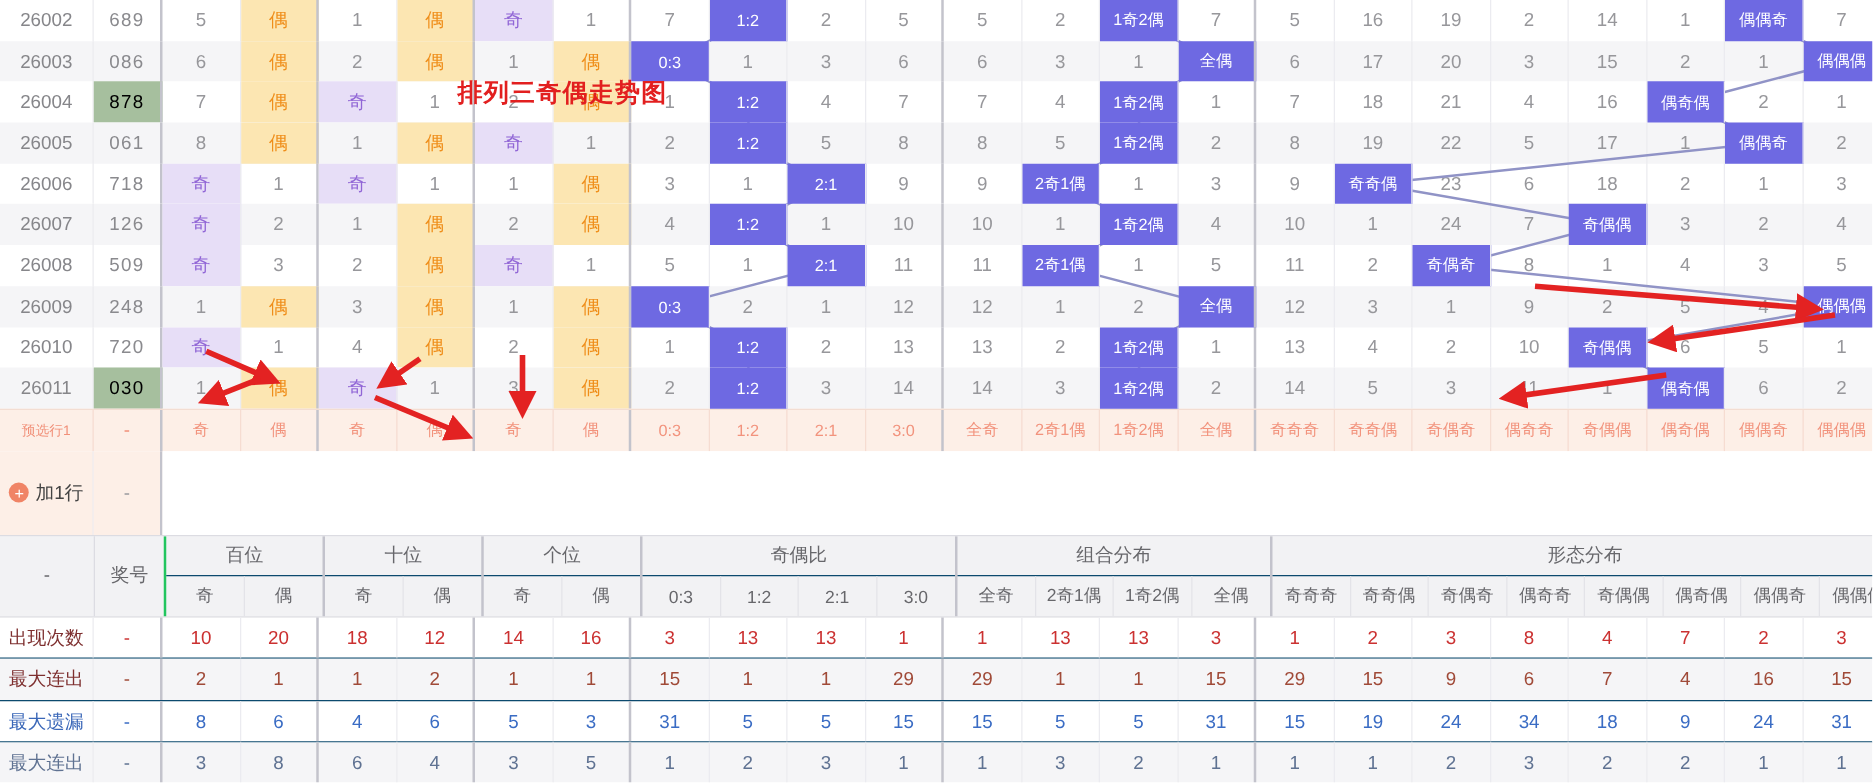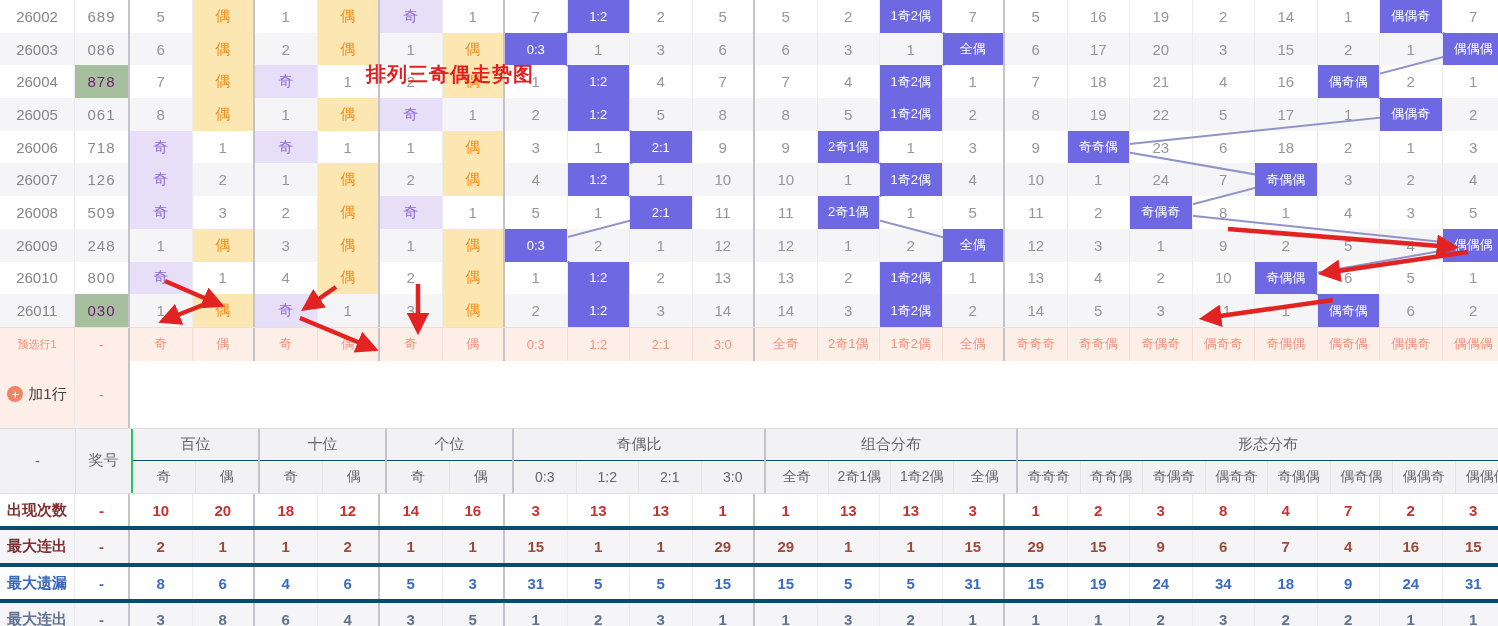--- a/index.html
+++ b/index.html
@@ -10,21 +10,21 @@
         border-right:1px solid #ebebf0;overflow:hidden;white-space:nowrap;}
   .cell.thick{border-right:2px solid #c3c3cc;}
   .c1{width:75px;flex:none;}
   .c2{width:55px;flex:none;border-right:2px solid #c3c3cc;}
   .cw{width:62.5px;flex:none;}
   
   .trow{height:32.7px;}
   .trow.stripe{background:#f5f5f7;}
   .period{color:#86868a;font-size:15px;text-align:center;}
   .prize{color:#8a8a8e;font-size:15px;letter-spacing:1px;}
-  .prize.green{background:#a6bf9e;color:#701a75;}
+  .prize.green{background:#a6bf9e;color:#000000;}
   .t-m{color:#97979b;font-size:15px;}
   .t-o{background:#e7def7;color:#9166d6;font-size:15px;}
   .t-e{background:#fce6b2;color:#ef8e1a;font-size:15px;}
   .t-h{background:#6e69e2;color:#fff;font-size:13px;position:relative;z-index:2;}
   
   .pre{height:33px;background:#fdefe7;border-top:1px solid #f3ddd2;}
   .pre .cell{border-right:1px solid #f6dcd1;}
   .pre .cell.thick,.pre .c2{border-right:2px solid #c3c3cc;}
   .pre-label{color:#f19079;font-size:11px;}
   .pre-dash{color:#f19079;font-size:15px;}
@@ -46,21 +46,21 @@
             border-right:2px solid #22c55e;font-size:15px;}
   .bh-group{display:flex;flex-direction:column;flex:none;border-right:2px solid #c3c3cc;}
   .bh-group:last-child{border-right:none;}
   .bh-glabel{height:32px;display:flex;align-items:center;justify-content:center;font-size:15px;
              border-bottom:1px solid #0c4a6e;}
   .bh-subs{display:flex;height:32px;}
   .bh-sub{width:62.5px;flex:none;display:flex;align-items:center;justify-content:center;font-size:14px;
           border-right:1px solid #e3e3e8;box-sizing:border-box;}
   .bh-sub:last-child{border-right:none;}
   
-  .srow{height:32.5px;border-bottom:4px solid #0c4a6e;font-size:15px;font-weight:bold;}
+  .srow{height:32.5px;border-bottom:1px solid #0c4a6e;font-size:15px;}
   .srow.stripe{background:#f5f5f7;}
   .s-label{font-size:15px;}
   .l-red{color:#7e2f2f;}
   .l-maroon{color:#7e2f2f;}
   .l-blue{color:#3a67b8;}
   .l-slate{color:#5f7292;}
   .v-red{color:#cb3131;}
   .v-maroon{color:#a04a38;}
   .v-blue{color:#3a6cc4;}
   .v-slate{color:#5f7292;}
@@ -284,21 +284,21 @@
         <div class="cell cw t-m">3</div>
         <div class="cell cw t-m">1</div>
         <div class="cell cw t-m">9</div>
         <div class="cell cw t-m">2</div>
         <div class="cell cw t-m">5</div>
         <div class="cell cw t-m">4</div>
         <div class="cell cw t-h">偶偶偶</div>
       </div>
       <div class="row trow">
         <div class="cell c1 period">26010</div>
-        <div class="cell c2 prize">800</div>
+        <div class="cell c2 prize">720</div>
         <div class="cell cw t-o">奇</div>
         <div class="cell cw t-m thick">1</div>
         <div class="cell cw t-m">4</div>
         <div class="cell cw t-e thick">偶</div>
         <div class="cell cw t-m">2</div>
         <div class="cell cw t-e thick">偶</div>
         <div class="cell cw t-m">1</div>
         <div class="cell cw t-h">1:2</div>
         <div class="cell cw t-m">2</div>
         <div class="cell cw t-m thick">13</div>

